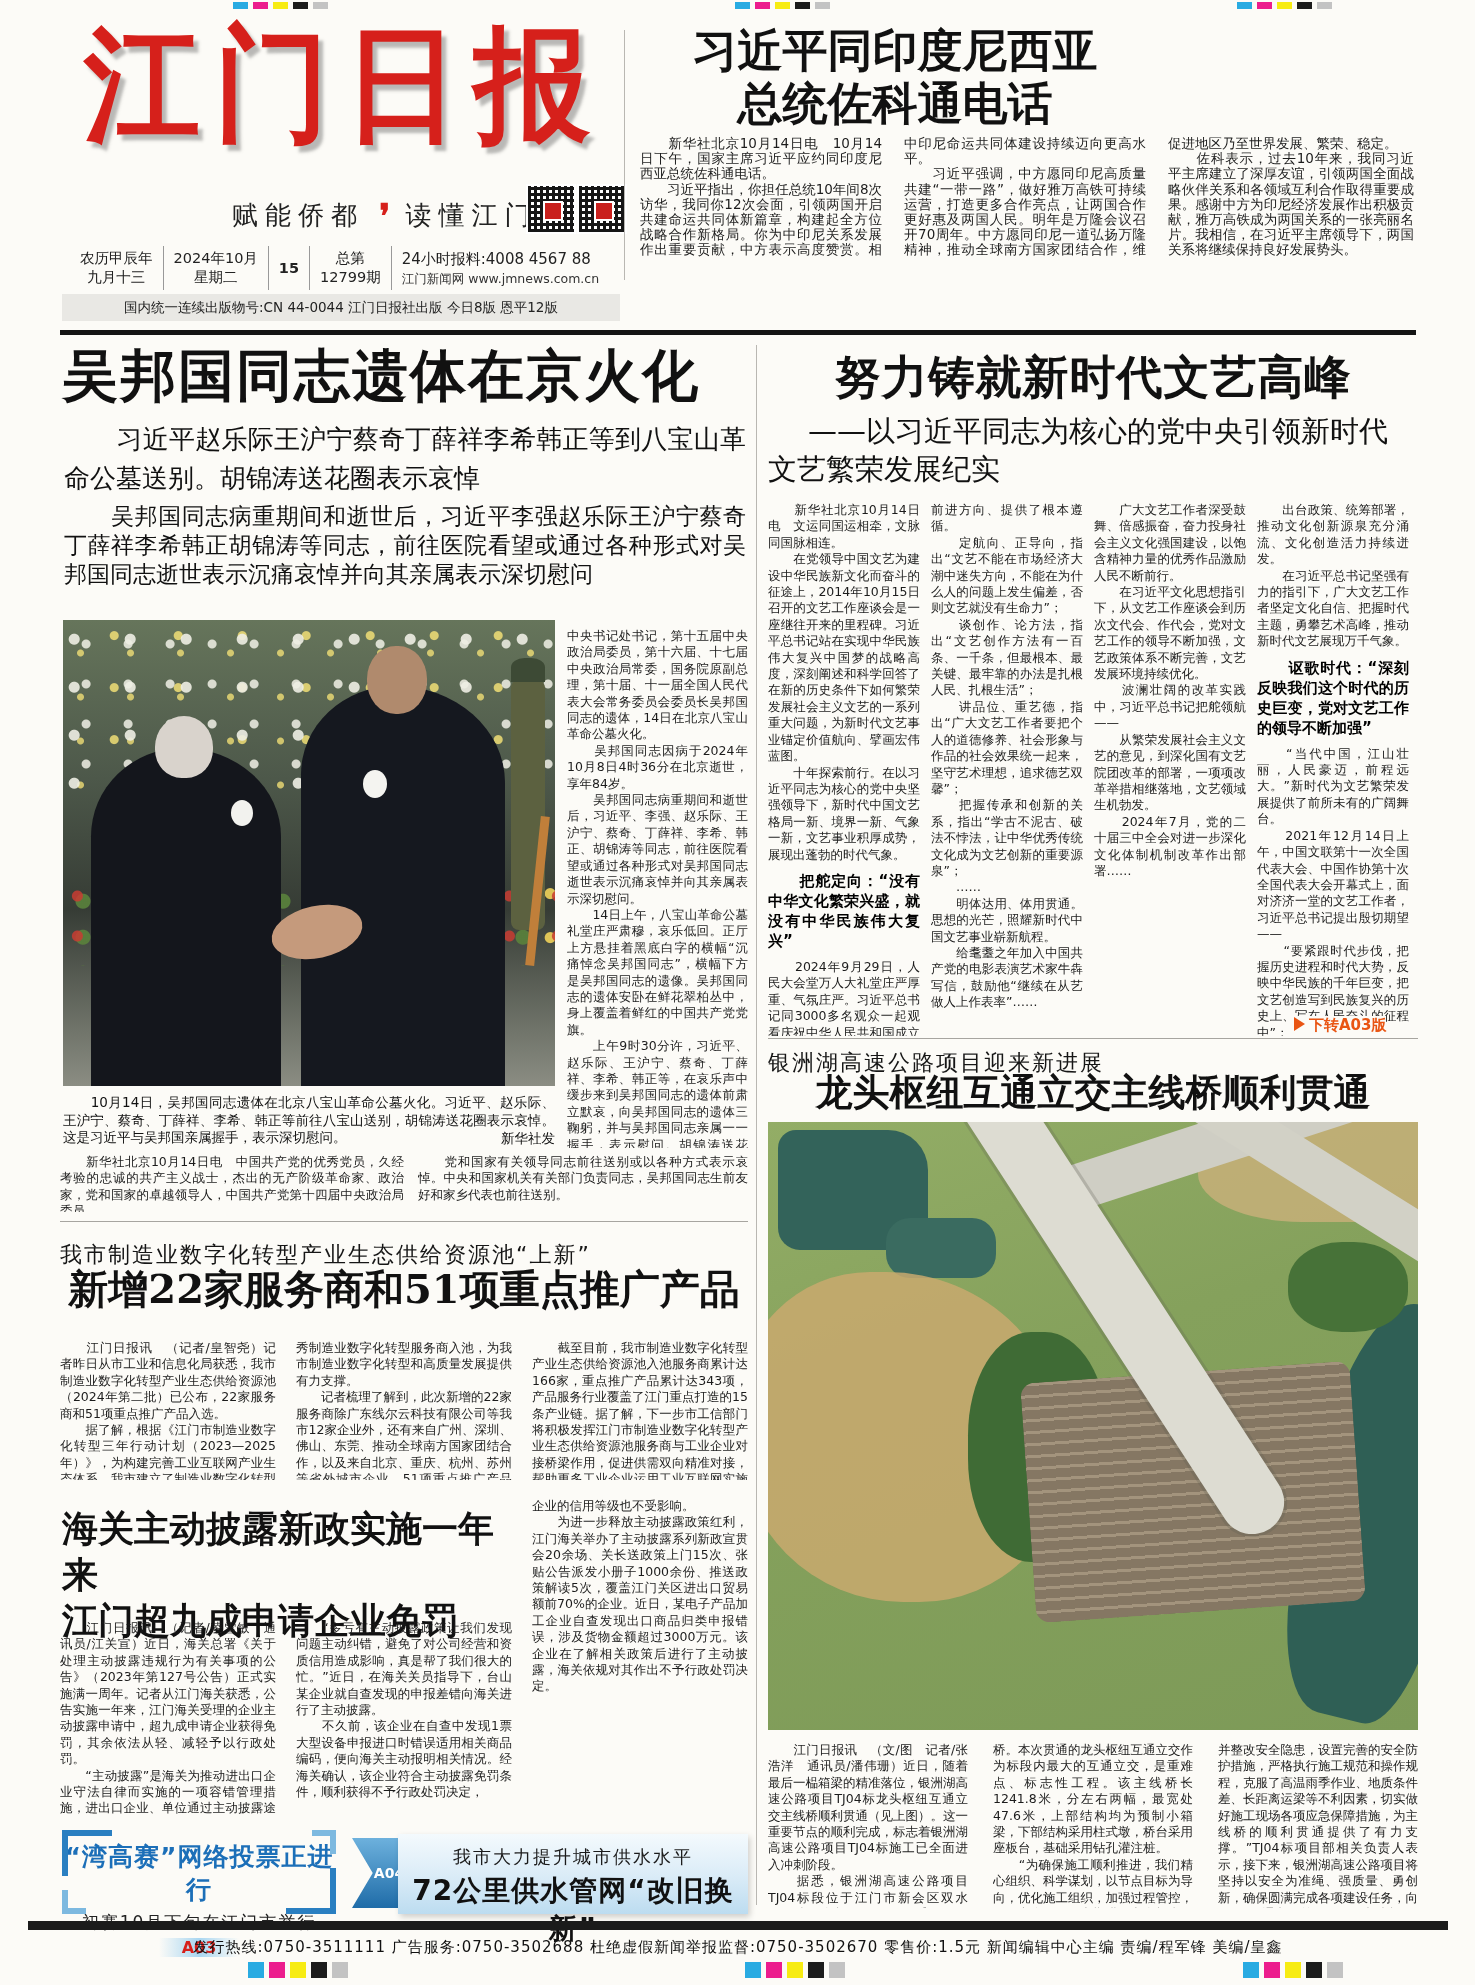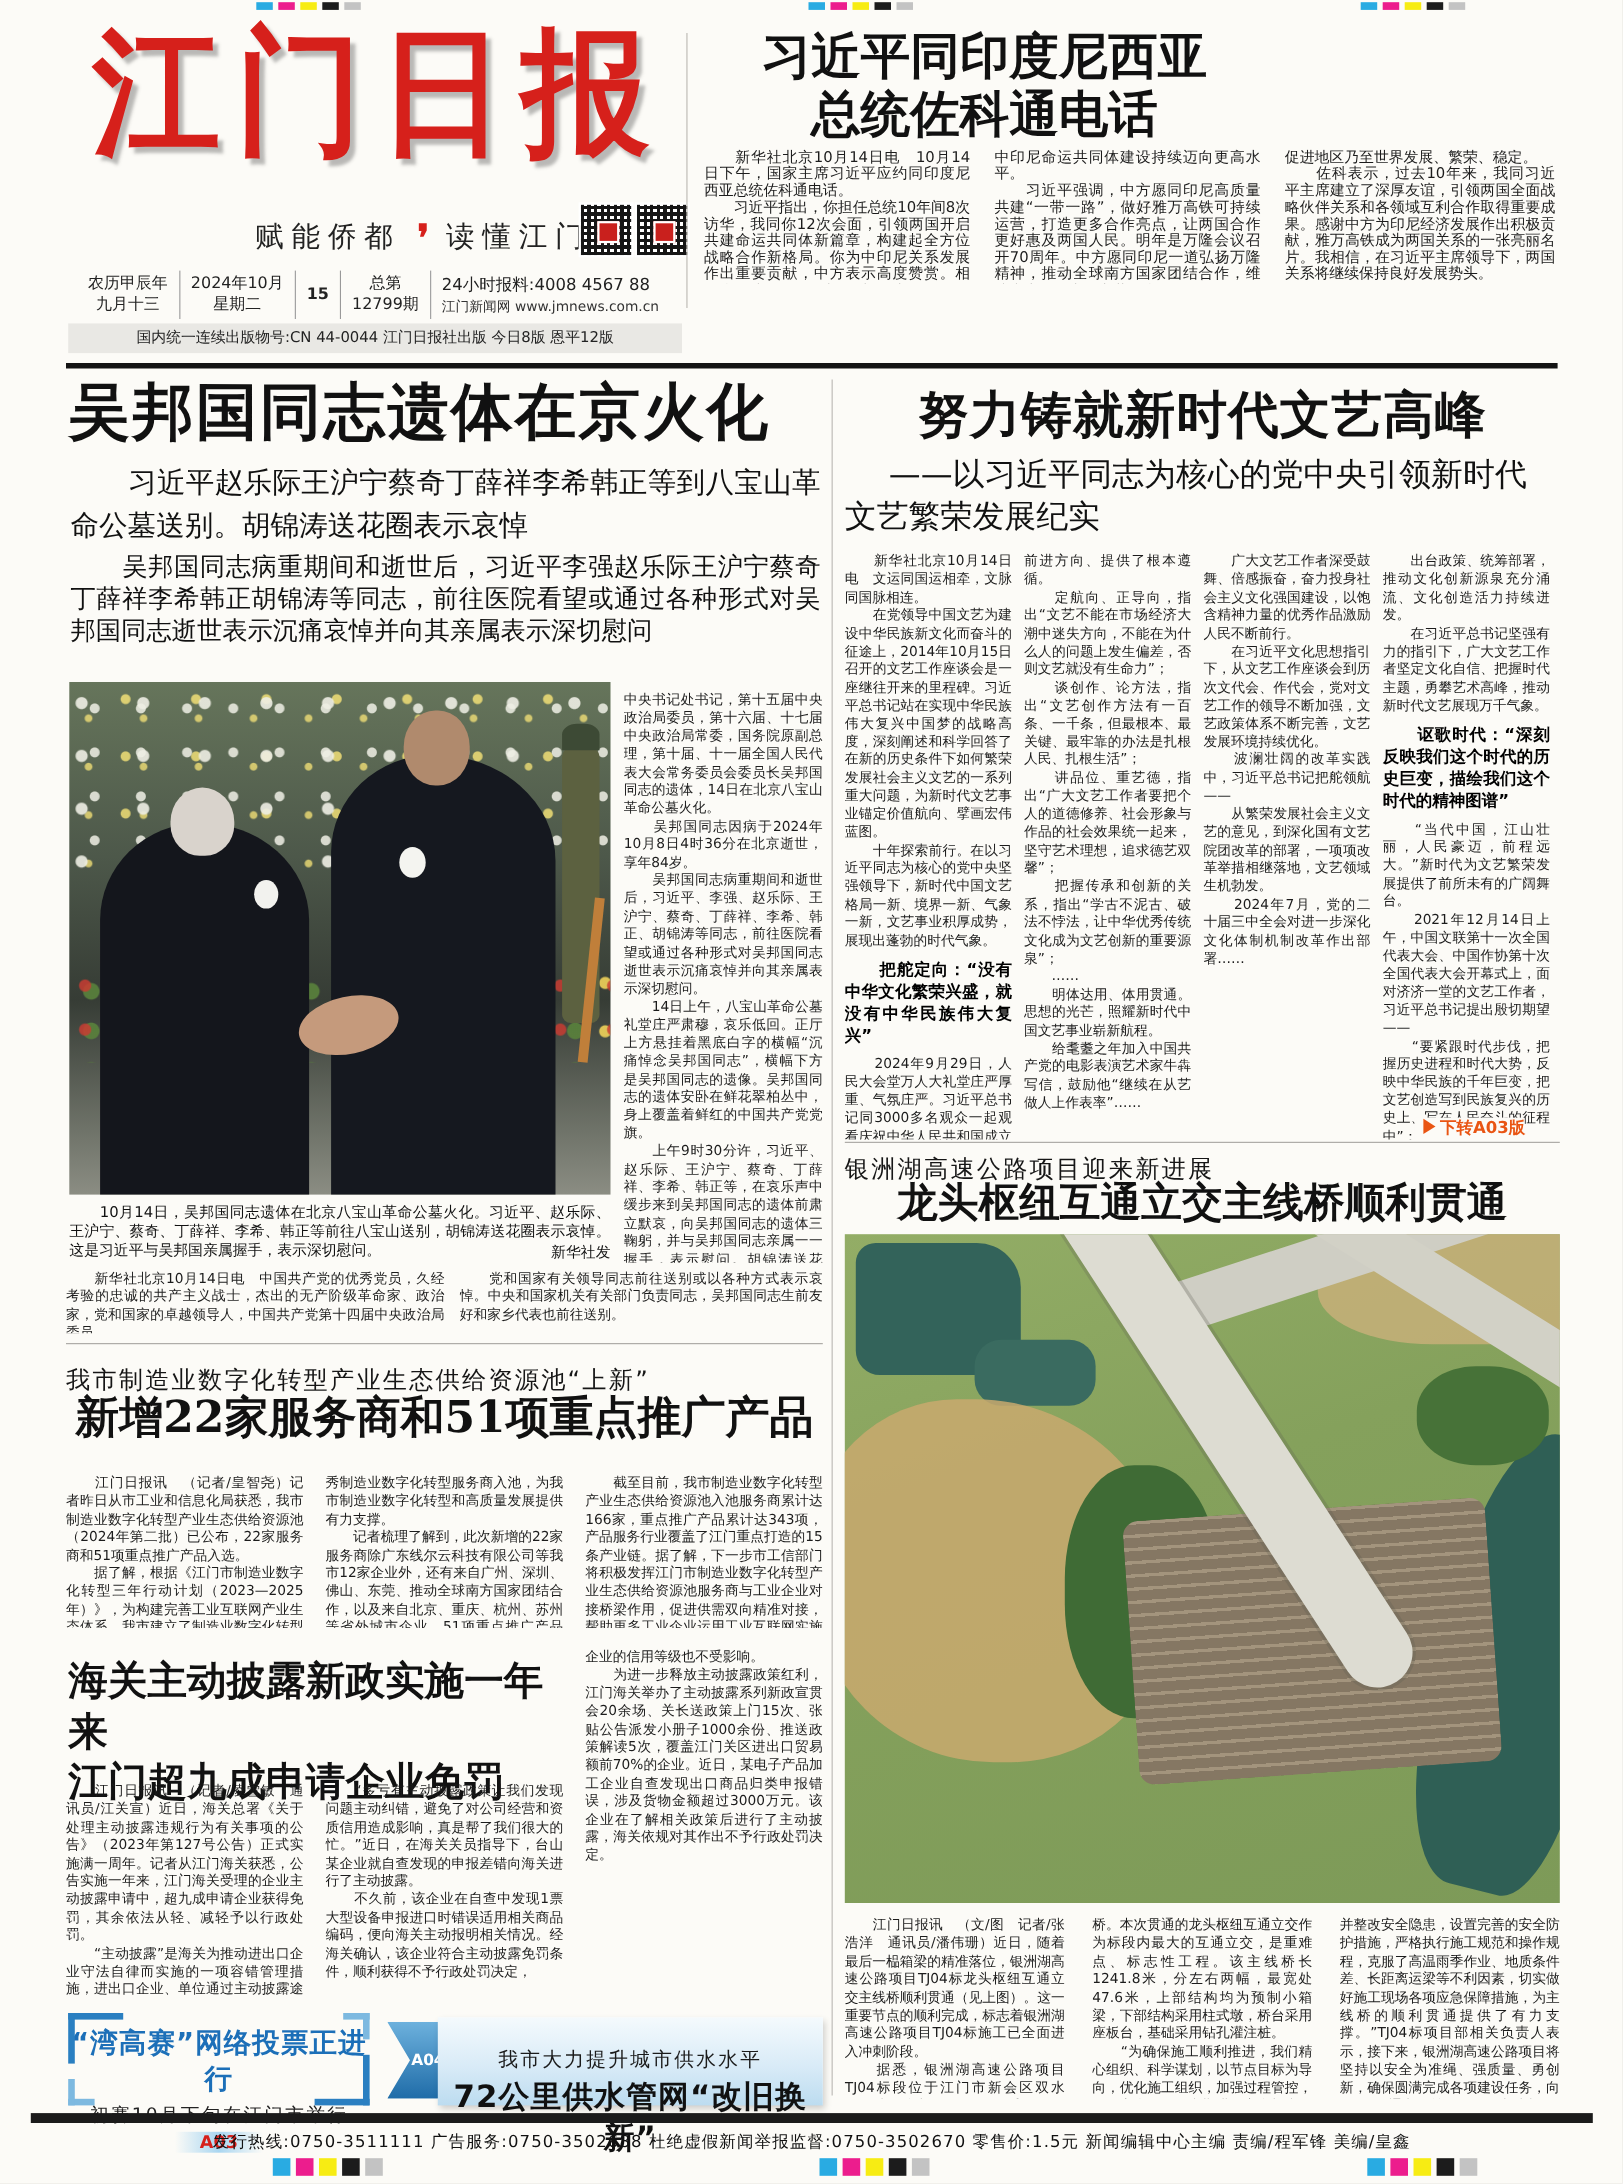--- a/index.html
+++ b/index.html
@@ -250,21 +250,21 @@
 　　明体达用、体用贯通。思想的光芒，照耀新时代中国文艺事业崭新航程。
 　　给耄耋之年加入中国共产党的电影表演艺术家牛犇写信，鼓励他“继续在从艺做人上作表率”……</div>
   <div class="col" style="left:1094px;top:502px;width:152px;height:534px;">　　广大文艺工作者深受鼓舞、倍感振奋，奋力投身社会主义文化强国建设，以饱含精神力量的优秀作品激励人民不断前行。
 　　在习近平文化思想指引下，从文艺工作座谈会到历次文代会、作代会，党对文艺工作的领导不断加强，文艺政策体系不断完善，文艺发展环境持续优化。
 　　波澜壮阔的改革实践中，习近平总书记把舵领航——
 　　从繁荣发展社会主义文艺的意见，到深化国有文艺院团改革的部署，一项项改革举措相继落地，文艺领域生机勃发。
 　　2024年7月，党的二十届三中全会对进一步深化文化体制机制改革作出部署……</div>
   <div class="colflow" style="left:1257px;top:502px;width:152px;height:534px;">
     <div class="bt">　　出台政策、统筹部署，推动文化创新源泉充分涌流、文化创造活力持续迸发。
 　　在习近平总书记坚强有力的指引下，广大文艺工作者坚定文化自信、把握时代主题，勇攀艺术高峰，推动新时代文艺展现万千气象。</div>
-    <div class="subhead">　　讴歌时代：“深刻反映我们这个时代的历史巨变，描绘我们这个时代的精神图谱”</div>
+    <div class="subhead">　　讴歌时代：“深刻反映我们这个时代的历史巨变，党对文艺工作的领导不断加强”</div>
     <div class="bt">　　“当代中国，江山壮丽，人民豪迈，前程远大。”新时代为文艺繁荣发展提供了前所未有的广阔舞台。
 　　2021年12月14日上午，中国文联第十一次全国代表大会、中国作协第十次全国代表大会开幕式上，面对济济一堂的文艺工作者，习近平总书记提出殷切期望——
 　　“要紧跟时代步伐，把握历史进程和时代大势，反映中华民族的千年巨变，把文艺创造写到民族复兴的历史上、写在人民奋斗的征程中”；
 　　“我们看到中国电视剧《山海情》近期在科摩罗热播。”2024年9月2日，习近平总书记在北京会见科摩罗总统阿扎利时欣然说道。
 　　《山海情》走出国门，展现了宁夏西海固人民的奋斗群像，凭借真挚的现实笔触、传神的演绎打动了海外观众。
 　　“希望广大文艺工作者承担记录新时代、书写新时代、讴歌新时代的使命，深刻反映我们这个时代的历史巨变，描绘我们这个时代的精神图谱”，习近平总书记深情寄望。</div>
   </div>
   <div class="abs contmark" style="left:1286px;top:1016px;">
     <span class="tri"></span><span>下转A03版</span>
   </div>
@@ -320,21 +320,21 @@
     <div class="bracket br-bl"></div>
     <div class="t1-title" style="margin-top:10px;">“湾高赛”网络投票正进行</div>
     <div class="t1-sub" style="margin-top:5px;">初赛10月下旬在江门市举行</div>
     <div class="t1-page" style="width:80px;margin:4px auto 0;">A03</div>
   </div>
 
   <div class="abs a04arrow" style="left:352px;top:1838px;width:74px;height:70px;">
     <span>A04</span>
   </div>
   <div class="abs t2panel" style="left:398px;top:1834px;width:350px;height:80px;">
-    <div class="t2-l1" style="margin-top:26px;">我市大力提升城市供水水平</div>
+    <div class="t2-l1" style="margin-top:11px;">我市大力提升城市供水水平</div>
     <div class="t2-l2" style="margin-top:3px;">72公里供水管网“改旧换新”</div>
   </div>
 
   <div class="abs footbar" style="left:28px;top:1921px;width:1420px;height:9px;"></div>
   <div class="abs foottext" style="left:28px;top:1938px;width:1420px;">发行热线:0750-3511111 广告服务:0750-3502688 杜绝虚假新闻举报监督:0750-3502670 零售价:1.5元 新闻编辑中心主编 责编/程军锋 美编/皇鑫</div>
 
   <div class="abs marks" style="left:248px;top:1962px;">
       <i class="c-cyan"></i>
       <i class="c-mag"></i>
       <i class="c-yel"></i>

